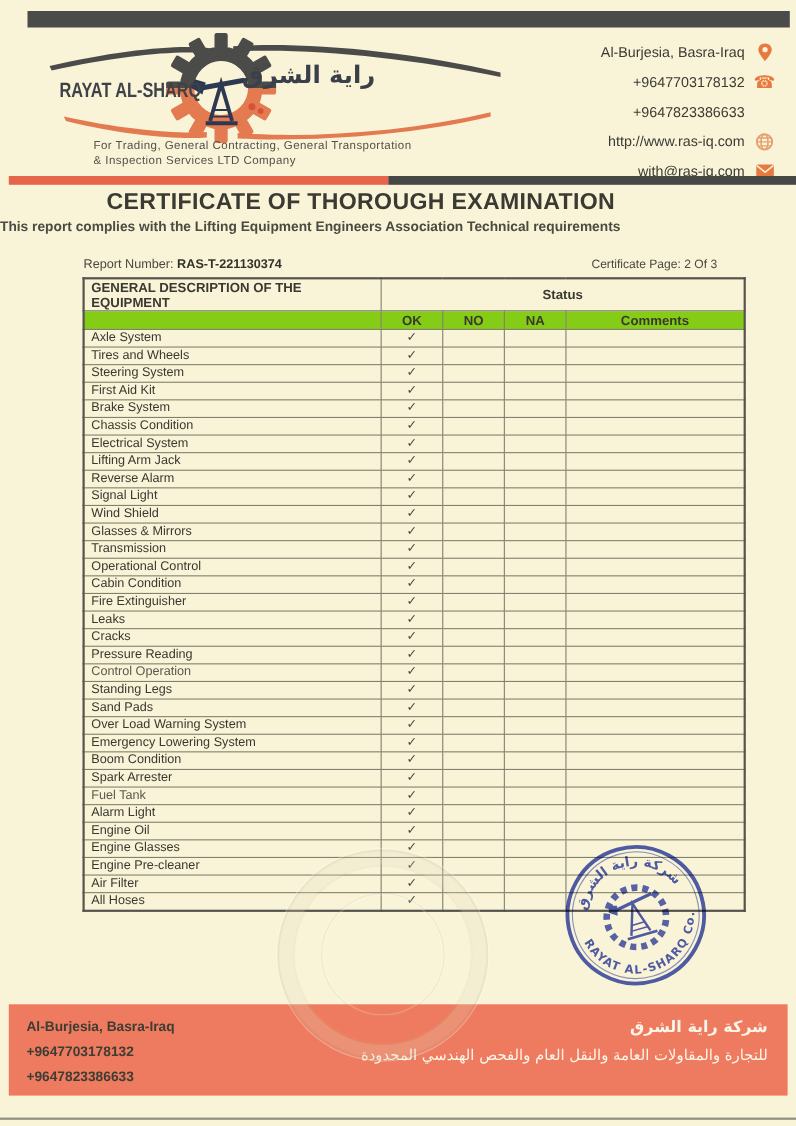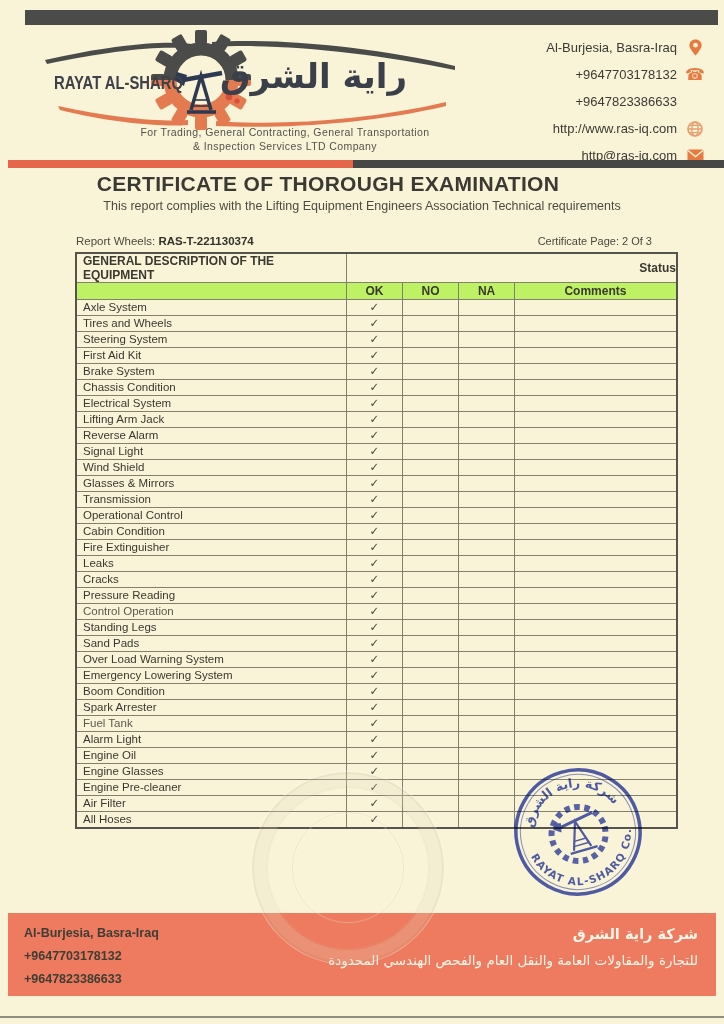--- a/index.html
+++ b/index.html
@@ -16,63 +16,63 @@
 
   
   .logo-wrap { position:absolute; left:40px; top:28px; width:420px; height:135px; }
   .logo-art { position:absolute; left:0; top:0; }
   .company-name-en {
     position:absolute; left:14px; top:44px; font-size:19px; font-weight:bold;
     color:#3e4147; letter-spacing:0px; white-space:nowrap;
     transform:scaleX(.78); transform-origin:left center;
   }
   .company-name-ar {
-    position:absolute; left:180px; top:28px; font-size:34px; font-weight:bold;
+    position:absolute; left:180px; top:28px; font-size:22px; font-weight:bold;
     color:#3a3f49; white-space:nowrap;
   }
   .tagline {
-    position:absolute; left:45px; top:98px; width:400px; text-align:center;
+    position:absolute; left:45px; top:98px; width:400px; text-align:left;
     font-size:10.5px; line-height:13.5px; color:#53524a; letter-spacing:.4px;
   }
 
   
   .contact-block { position:absolute; right:20px; top:34px; }
   .c-row { display:flex; align-items:center; justify-content:flex-end; height:27px; gap:9px; }
   .c-text { font-size:13px; color:#3b3a33; }
   .c-icon { width:18px; height:18px; flex:none; display:flex; align-items:center; justify-content:center; }
   .phone-glyph { font-family:"DejaVu Sans", sans-serif; color:#e8793f; font-size:16px; line-height:18px; }
 
   
   .accent-bar-orange { position:absolute; left:8px; top:160px; width:345px; height:8px; background:#e5664b; }
   .accent-bar-dark   { position:absolute; left:353px; top:160px; width:371px; height:8px; background:#474745; }
 
   
   .title { position:absolute; left:0; top:172px; width:656px; text-align:center;
            font-size:21px; font-weight:bold; color:#3b3a32; letter-spacing:.3px; }
-  .subtitle { position:absolute; left:0; top:199px; width:724px; text-align:center;
-              font-size:12.5px; color:#4c4b41; }
+  .subtitle { position:absolute; left:0; top:199px; width:724px; 
+              font-size:12.5px; color:#4c4b41;font-weight:bold; }
 
   
   .report-line { position:absolute; left:76px; top:235px; width:576px;
                  display:flex; justify-content:space-between; align-items:flex-end; }
   .report-left { font-size:11.5px; color:#4a493f; }
   .report-left b { color:#33322a; }
   .report-right { font-size:11px; color:#4a493f; }
 
   
   table.equipment {
     position:absolute; left:75px; top:252px; width:603px;
     border-collapse:collapse; table-layout:fixed;
     border:2px solid #55544c; background:transparent;
   }
   .equipment th, .equipment td { border:1px solid #82816f; }
   .equipment thead th { height:17px; font-size:12px; color:#3a392f; }
   .desc-header { text-align:left; padding-left:6px; }
-  .status-header { text-align:right;margin-top:16px; }
-  .hdr2 th { background:#bef264; color:#40281c; font-size:12px; height:17px; text-align:center; }
+  .status-header { text-align:center;margin-top:16px; }
+  .hdr2 th { background:#84cc16; color:#40281c; font-size:12px; height:17px; text-align:center; }
   .equipment tbody td { height:15px; line-height:15px; font-size:11.5px; overflow:hidden; }
   .eq-name { text-align:left; padding-left:6px; font-weight:normal; color:#393830; }
   .eq-name.light { font-weight:400; color:#5b594e; }
   .status-cell { text-align:center; color:#4d4c42; font-size:12px; }
 
   
   .stamp { position:absolute; left:511px; top:765px; width:134px; height:134px;
            transform:rotate(-16deg); opacity:.88; mix-blend-mode:multiply; }
   .stamp svg text { font-family:"DejaVu Sans", sans-serif; }
 
@@ -245,39 +245,39 @@
       <span class="c-text">http://www.ras-iq.com</span>
       <span class="c-icon">
         <svg width="16" height="16" viewBox="0 0 16 16">
             <circle cx="8" cy="8" r="7" fill="none" stroke="#e8a071" stroke-width="1.7"></circle>
             <ellipse cx="8" cy="8" rx="3.2" ry="7" fill="none" stroke="#e8a071" stroke-width="1.4"></ellipse>
             <path d="M1,8 L15,8 M2.2,4.4 L13.8,4.4 M2.2,11.6 L13.8,11.6" stroke="#e8a071" stroke-width="1.3"></path>
           </svg>
       </span>
     </div>
     <div class="c-row">
-      <span class="c-text">http@ras-iq.com</span>
+      <span class="c-text">with@ras-iq.com</span>
       <span class="c-icon">
         <svg width="17" height="13" viewBox="0 0 17 13">
             <rect x="0.5" y="0.5" width="16" height="12" rx="1.5" fill="#e8793f"></rect>
             <path d="M1,1.5 L8.5,7.5 L16,1.5" fill="none" stroke="#f9f3d8" stroke-width="1.4"></path>
           </svg>
       </span>
     </div>
   </div>
 
   <div class="accent-bar-orange"></div>
   <div class="accent-bar-dark"></div>
 
   <div class="title">CERTIFICATE OF THOROUGH EXAMINATION</div>
   <div class="subtitle">This report complies with the Lifting Equipment Engineers Association Technical requirements</div>
 
   <div class="report-line">
     <span class="report-left">
-      <span>Report Wheels:</span>
+      <span>Report Number:</span>
       <b>RAS-T-221130374</b>
     </span>
     <span class="report-right">
       <span>Certificate Page:</span>
       <span>2 Of 3</span>
     </span>
   </div>
 
   <table class="equipment">
     <colgroup>

